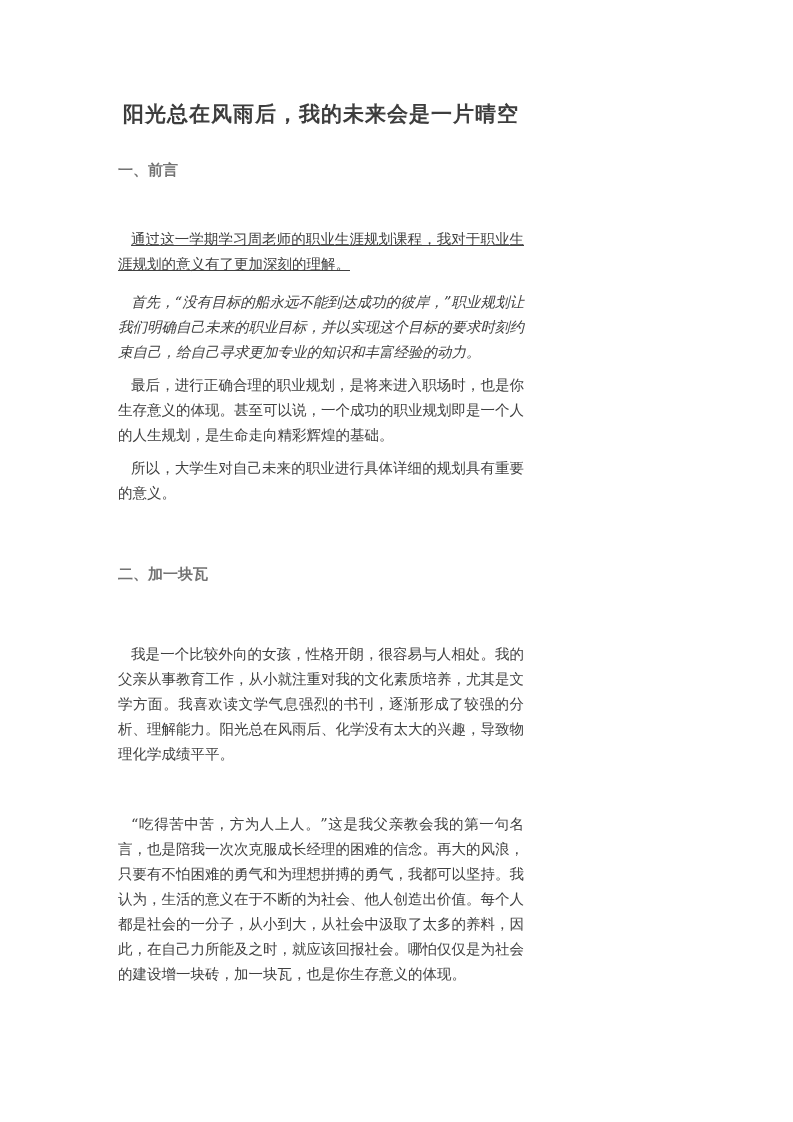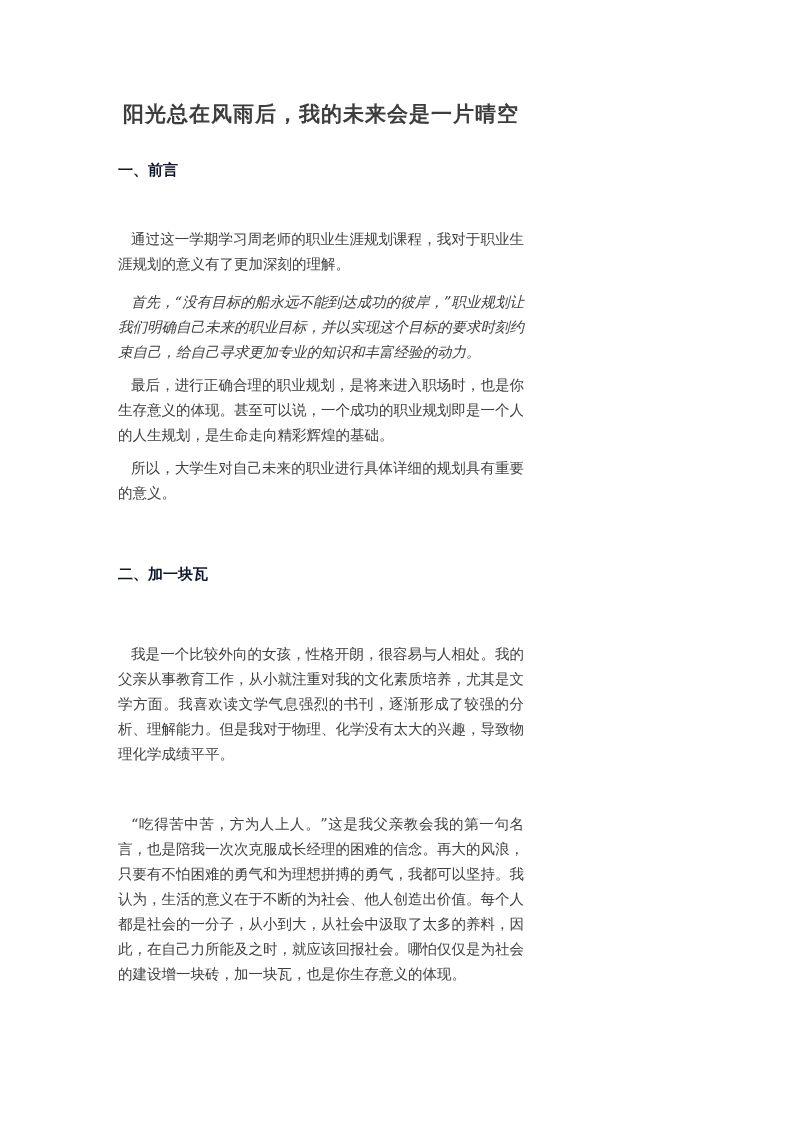--- a/index.html
+++ b/index.html
@@ -27,34 +27,34 @@
     font-weight: bold;
     text-align: center;
     color: #3d3d3d;
     letter-spacing: 1px;
   }
   .heading {
     margin: 0;
     font-size: 15px;
     line-height: 20px;
     font-weight: bold;
-    color: #0f172a;
+    color: #737373;
   }
   .para {
     margin: 0;
     font-size: 14.5px;
     line-height: 25px;
     color: #404040;
     text-align: justify;
     text-indent: 0.9em;
   }
   
   .mt-h1   { margin-top: 32px; }  
   .mt-p1   { margin-top: 53px; }  
-  .mt-p2   { margin-top: 47px; }  
+  .mt-p2   { margin-top: 47px; text-decoration: underline; }  
   .mt-sm   { margin-top: 13px; font-style: italic; }  
   .mt-xs   { margin-top: 8px;  }
   .mt-h2   { margin-top: 58px; }  
   .mt-p7   { margin-top: 58px; }  
   .mt-p8   { margin-top: 45px; }  
 </style>
 </head>
 <body>
 
 <div class="page">
@@ -68,17 +68,17 @@
 
   <p class="para mt-sm">首先，“没有目标的船永远不能到达成功的彼岸，”职业规划让我们明确自己未来的职业目标，并以实现这个目标的要求时刻约束自己，给自己寻求更加专业的知识和丰富经验的动力。</p>
 
 
   <p class="para mt-xs">最后，进行正确合理的职业规划，是将来进入职场时，也是你生存意义的体现。甚至可以说，一个成功的职业规划即是一个人的人生规划，是生命走向精彩辉煌的基础。</p>
 
   <p class="para mt-xs">所以，大学生对自己未来的职业进行具体详细的规划具有重要的意义。</p>
 
   <h2 class="heading mt-h2">二、加一块瓦</h2>
 
-  <p class="para mt-p7">我是一个比较外向的女孩，性格开朗，很容易与人相处。我的父亲从事教育工作，从小就注重对我的文化素质培养，尤其是文学方面。我喜欢读文学气息强烈的书刊，逐渐形成了较强的分析、理解能力。但是我对于物理、化学没有太大的兴趣，导致物理化学成绩平平。</p>
+  <p class="para mt-p7">我是一个比较外向的女孩，性格开朗，很容易与人相处。我的父亲从事教育工作，从小就注重对我的文化素质培养，尤其是文学方面。我喜欢读文学气息强烈的书刊，逐渐形成了较强的分析、理解能力。阳光总在风雨后、化学没有太大的兴趣，导致物理化学成绩平平。</p>
 
   <p class="para mt-p8">“吃得苦中苦，方为人上人。”这是我父亲教会我的第一句名言，也是陪我一次次克服成长经理的困难的信念。再大的风浪，只要有不怕困难的勇气和为理想拼搏的勇气，我都可以坚持。我认为，生活的意义在于不断的为社会、他人创造出价值。每个人都是社会的一分子，从小到大，从社会中汲取了太多的养料，因此，在自己力所能及之时，就应该回报社会。哪怕仅仅是为社会的建设增一块砖，加一块瓦，也是你生存意义的体现。</p>
 
 </div>
 
 </body></html>

